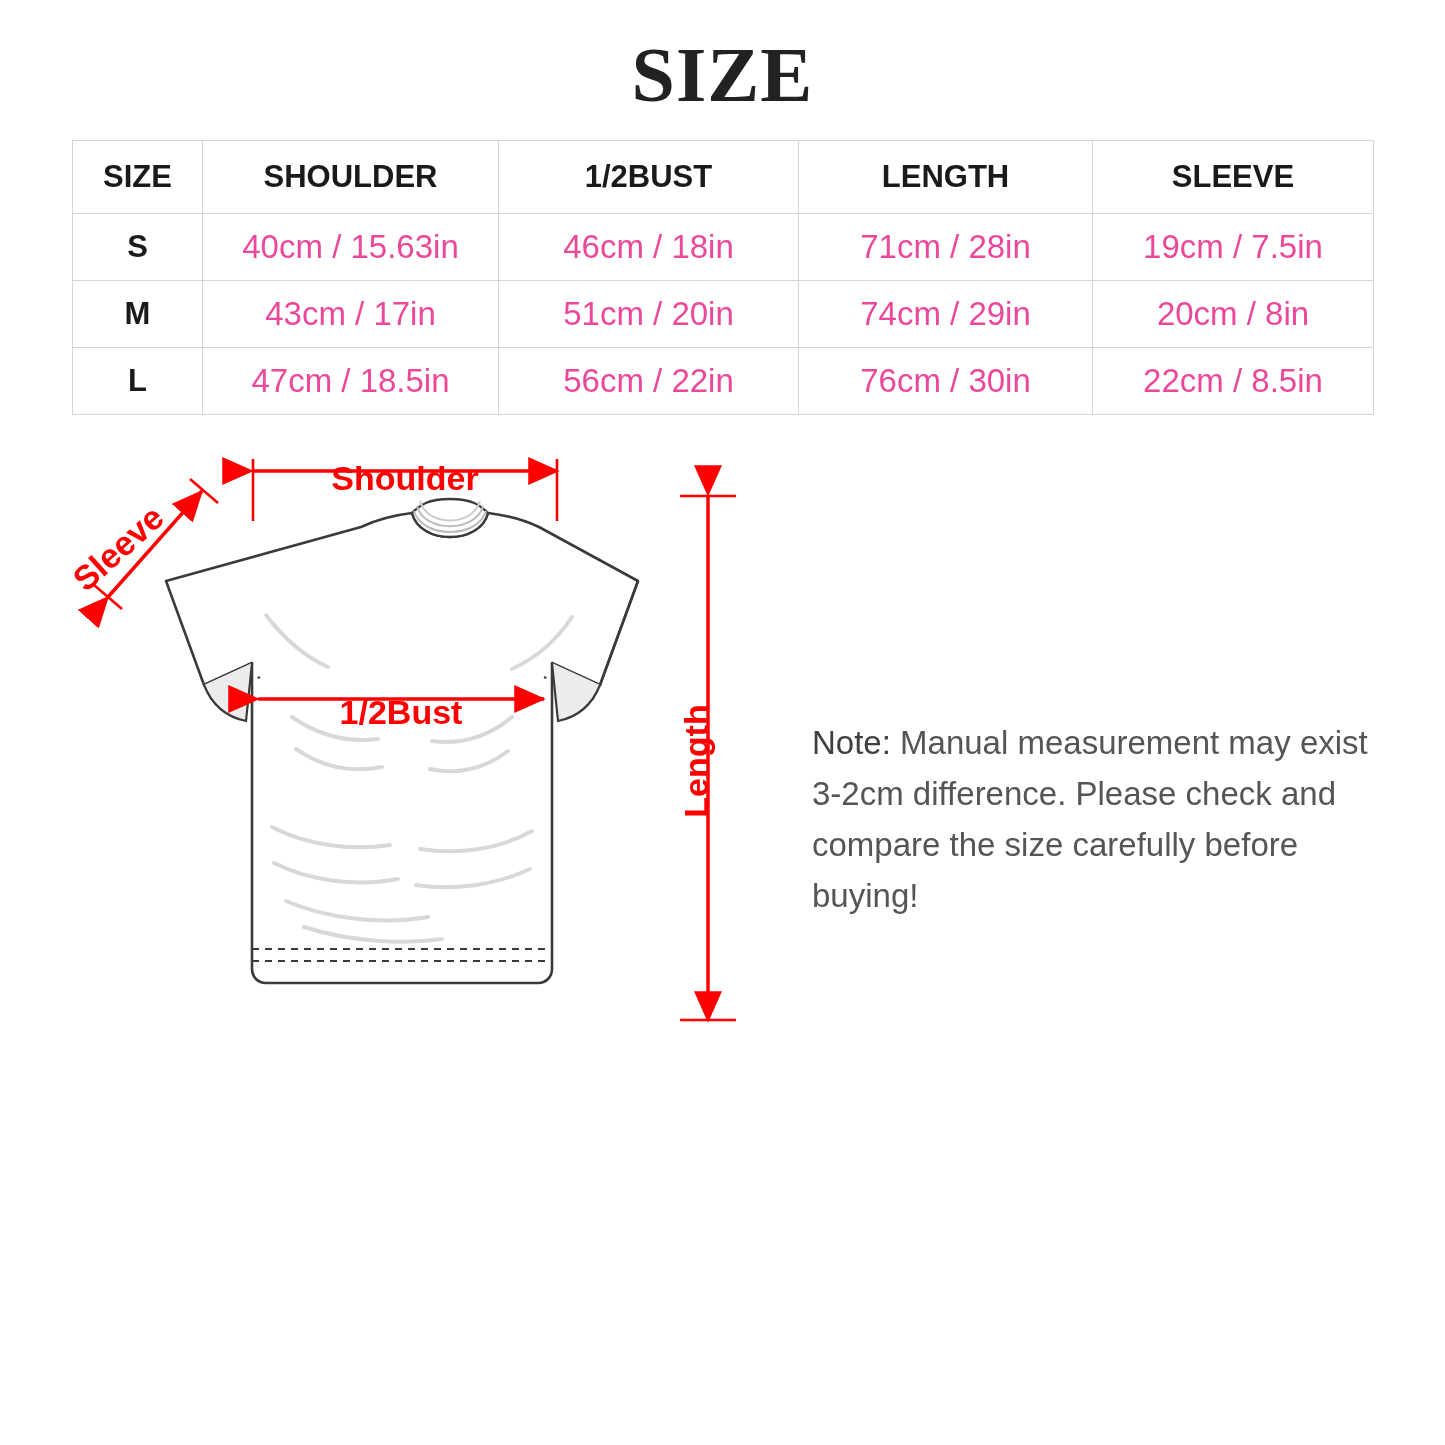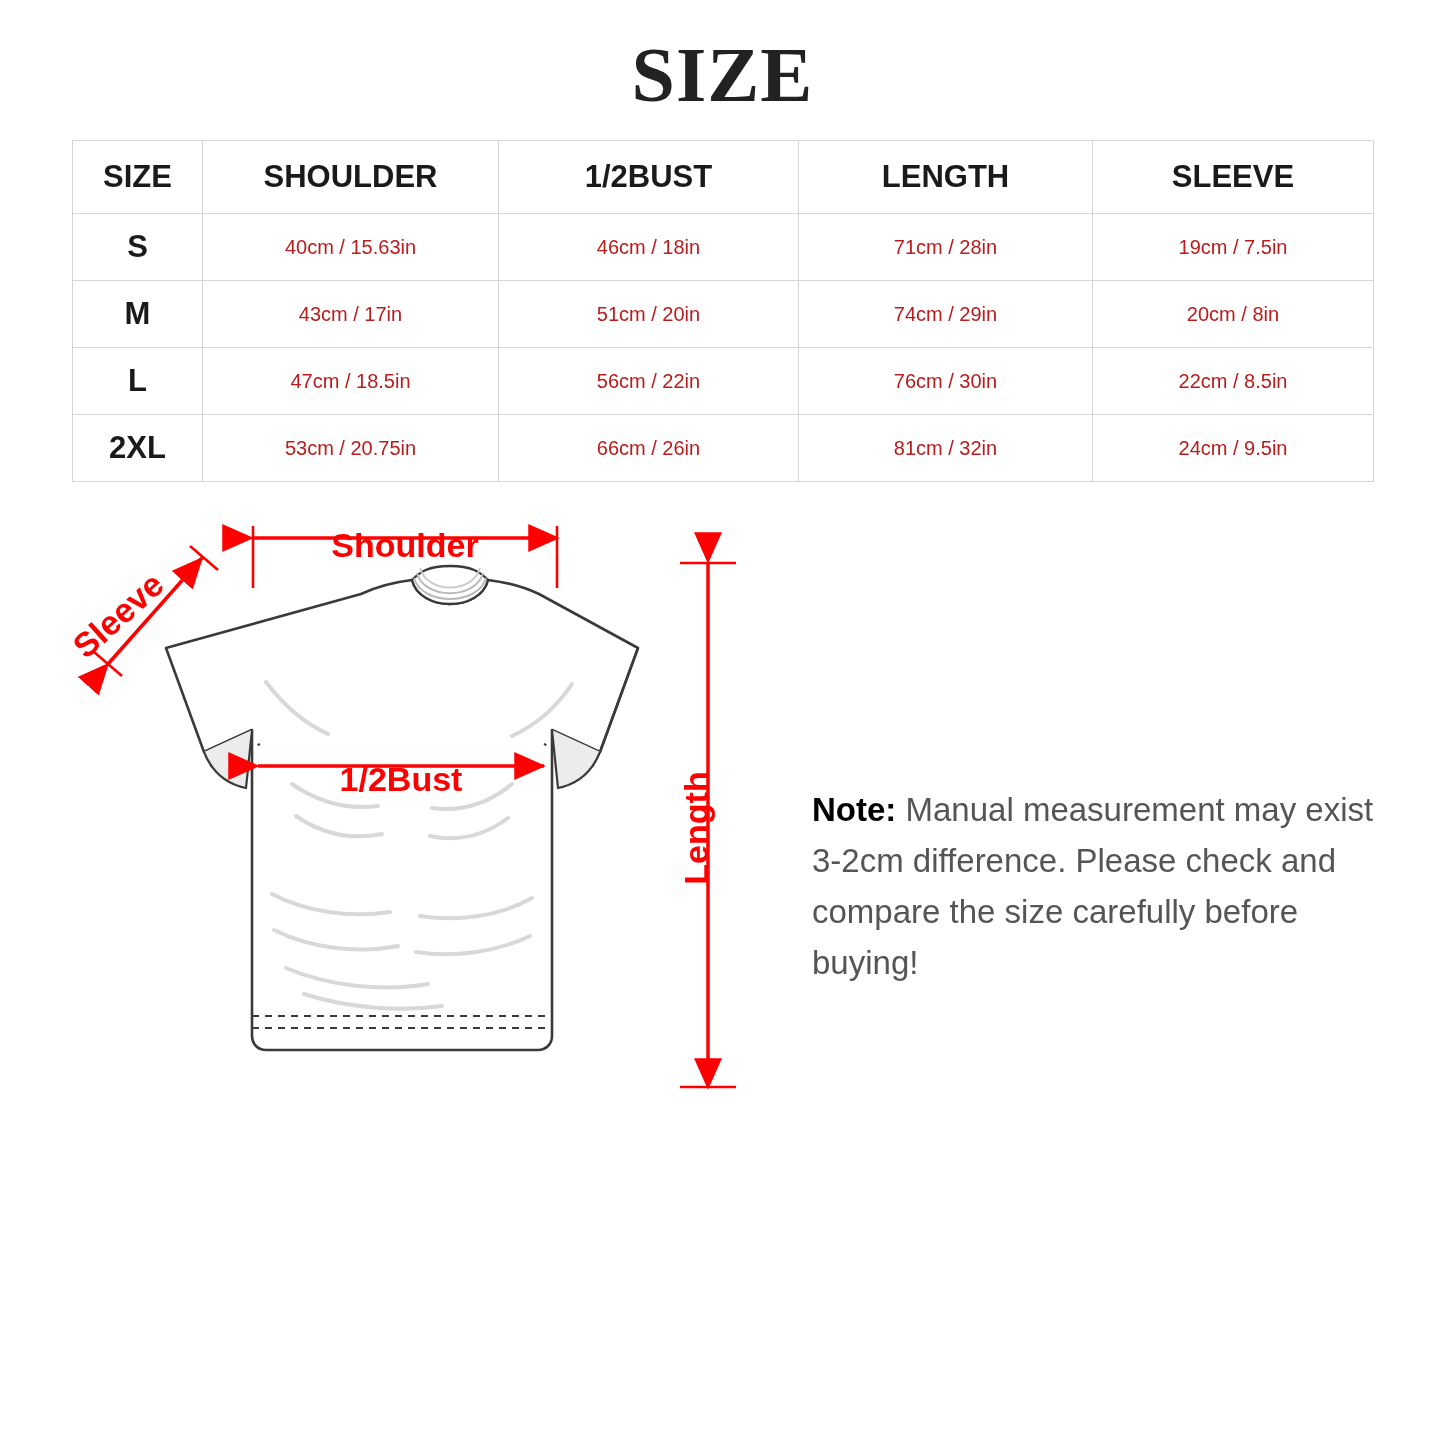--- a/index.html
+++ b/index.html
@@ -43,22 +43,22 @@
     vertical-align: middle;
   }
   table.size-table th {
     height: 70px;
     font-size: 31px;
     font-weight: 700;
     color: #1a1a1a;
   }
   table.size-table td {
     height: 64px;
-    font-size: 20px;
-    color: #b91c1c;
+    font-size: 33px;
+    color: #ec4899;
   }
   table.size-table td.size-col {
     font-size: 31px;
     font-weight: 700;
     color: #1a1a1a;
   }
   col.c-size     { width: 130px; }
   col.c-shoulder { width: 296px; }
   col.c-bust     { width: 300px; }
   col.c-length   { width: 294px; }
@@ -79,22 +79,22 @@
   .note {
     position: absolute;
     left: 812px;
     top: 268px;
     width: 580px;
     font-size: 33px;
     line-height: 1.55;
     color: #555555;
   }
   .note b {
-    color: #000000;
-    font-weight: 700;
+    color: #404040;
+    font-weight: 400;
   }
 </style>
 </head>
 <body>
 
 <div class="title">SIZE</div>
 
 <div class="table-wrap">
   <table class="size-table">
     <colgroup>
@@ -127,27 +127,20 @@
         <td>51cm / 20in</td>
         <td>74cm / 29in</td>
         <td>20cm / 8in</td>
       </tr>
       <tr>
         <td class="size-col">L</td>
         <td>47cm / 18.5in</td>
         <td>56cm / 22in</td>
         <td>76cm / 30in</td>
         <td>22cm / 8.5in</td>
-      </tr>
-      <tr>
-        <td class="size-col">2XL</td>
-        <td>53cm / 20.75in</td>
-        <td>66cm / 26in</td>
-        <td>81cm / 32in</td>
-        <td>24cm / 9.5in</td>
       </tr>
     </tbody>
   </table>
 </div>
 
 <div class="lower">
 
   <svg class="shirt-svg" width="740" height="620" viewBox="0 0 740 620">
     <defs>
       <marker id="ah" markerWidth="10" markerHeight="10" refX="8.5" refY="4" orient="auto" markerUnits="strokeWidth">

